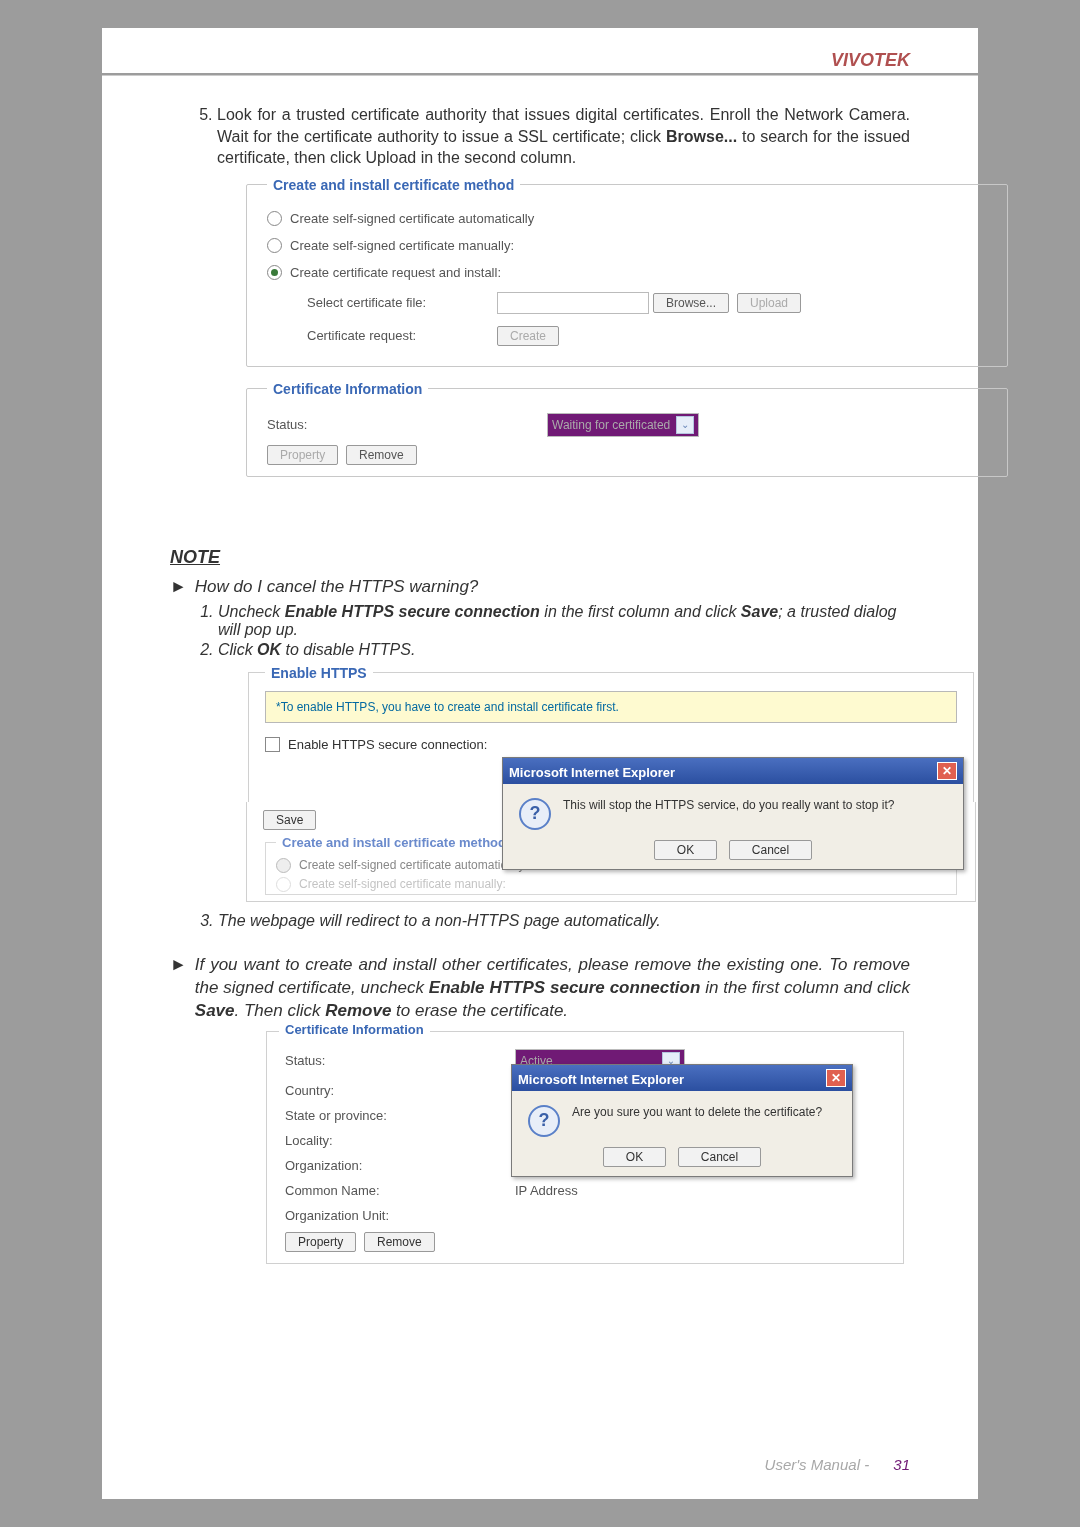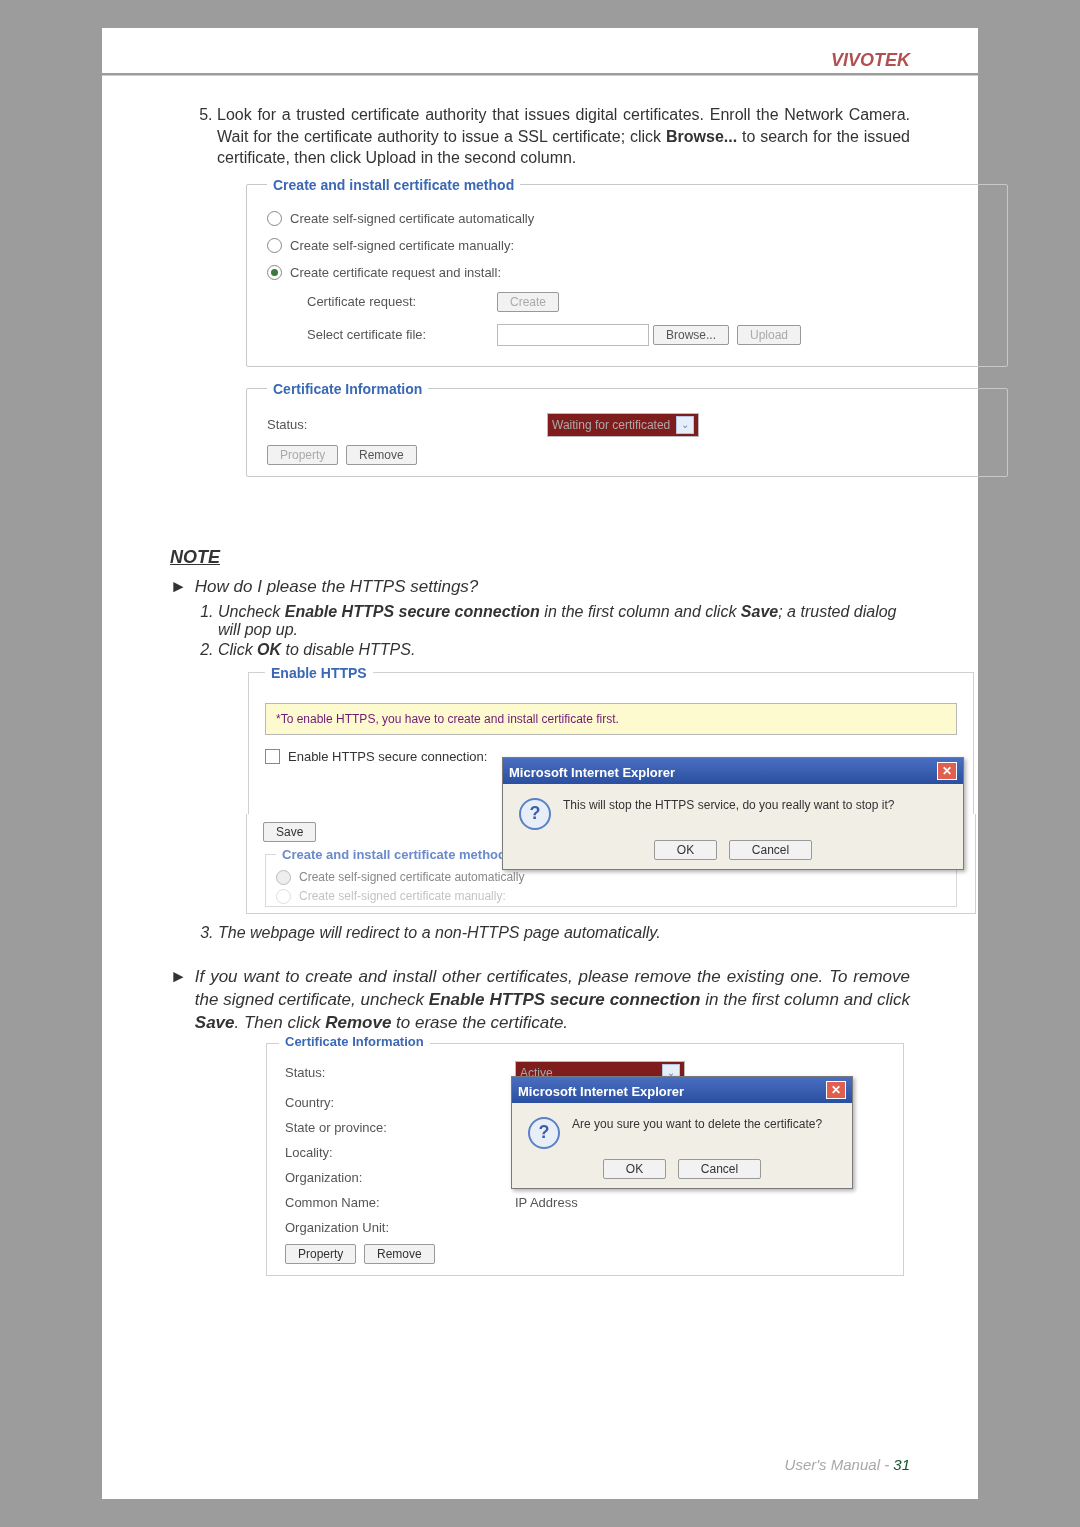--- a/index.html
+++ b/index.html
@@ -13,51 +13,51 @@
   .fieldset { border:1px solid #c8c8c8; border-radius:2px; padding:12px 20px 14px 20px; margin:8px 0 0 76px; width:720px; font-family:Verdana,Arial,sans-serif; font-size:13px; color:#555; position:relative;}
   .fieldset-wrap { position:relative; }
   .radio-row { display:flex; align-items:center; padding:6px 0; }
   .radio { width:13px; height:13px; border:1px solid #888; border-radius:50%; margin-right:8px; display:flex; align-items:center;justify-content:center;flex:0 0 auto;}
   .radio.checked::after{content:"";width:7px;height:7px;background:#3a7a3a;border-radius:50%;}
   .indent-row { display:flex; align-items:center; padding:6px 0 6px 40px; }
   .label-col { width:190px; }
   .btn { border:1px solid #999; background:#f2f2f2; padding:2px 12px; font-size:12px; font-family:Verdana,sans-serif; border-radius:2px;}
   .btn.disabled{ color:#aaa; }
   .txt { border:1px solid #bbb; height:20px; background:#fff; }
-  .select { border:1px solid #bbb; height:22px; background:#7f1d1d; display:inline-flex; align-items:center; padding:0 4px; color:#aaa; font-size:12px;}
+  .select { border:1px solid #bbb; height:22px; background:#701a75; display:inline-flex; align-items:center; padding:0 4px; color:#aaa; font-size:12px;}
   .select .chev{ margin-left:6px; width:16px;height:16px;border:1px solid #b5c6e0;background:#e6eef9;display:flex;align-items:center;justify-content:center;font-size:10px;color:#6a88b8;}
   .note-head { font-weight:bold; font-style:italic; text-decoration:underline; margin-top:70px; font-size:18px;}
   .bullet-block { margin-top:8px; }
   .bullet-item { display:flex; font-style:italic; font-size:17px; line-height:1.35; margin-top:6px;}
   .tri { margin-right:8px; font-style:normal;}
   ol.sub { margin:4px 0 0 0; padding-left:48px; font-style:italic;}
   ol.sub li{ margin-top:2px; }
   .nb { font-weight:bold; font-style:italic;}
   .screenshot-cut { margin:6px 0 0 76px; width:730px; position:relative; font-family:Verdana,sans-serif; font-size:13px;}
   .sc1 { border:1px solid #d0d0d0; border-bottom:none; padding:10px 16px 50px 16px; position:relative;}
   .sc1 .legend { color:#3a68b5; font-weight:bold; }
-  .notice-box{ border:1px solid #b8b8b8; background:#fefad0; padding:8px 10px; margin-top:12px; font-size:12px; color:#701a75;}
+  .notice-box{ border:1px solid #b8b8b8; background:#fefad0; padding:8px 10px; margin-top:0; font-size:12px; color:#0369a1;}
   .enable-row{ display:flex; align-items:center; margin-top:14px;}
   .chk{ width:13px;height:13px;border:1px solid #888; margin-right:8px;}
   .sc-dialog{ position:absolute; background:#f1eee6; border:1px solid #7a7a7a; box-shadow:2px 2px 4px rgba(0,0,0,.3); }
   .dlg-title{ background:linear-gradient(#4a6fc0,#2b4fa0); color:#fff; font-weight:bold; font-size:13px; padding:4px 6px; display:flex; justify-content:space-between; align-items:flex-end;}
   .dlg-close{ width:18px;height:16px;background:#e06050;border:1px solid #fff;color:#fff;display:flex;align-items:center;justify-content:center;font-weight:bold;font-size:12px;}
   .dlg-body{ padding:14px 16px 12px 16px; display:flex; align-items:flex-start;}
   .q-icon{ width:28px;height:28px;border-radius:50%;background:#e8eef8;border:2px solid #5a80c8;color:#3a60a8;font-weight:bold;display:flex;align-items:center;justify-content:center;margin-right:12px;font-size:18px;}
   .dlg-btns{ text-align:center; padding:0 0 12px 0;}
   .dlg-btns .btn{ padding:2px 22px; margin:0 4px;}
   .sc2-below{ border:1px solid #d0d0d0; border-top:none; padding:10px 16px 6px 16px; position:relative; }
   .faded-row{ display:flex; align-items:center; color:#888; font-size:12px; padding:2px 0;}
   .faded-row .radio{ border-color:#bbb;}
   .cert-info-box{ border:1px solid #d0d0d0; padding:12px 18px 14px 18px; margin:8px 0 0 76px; width:720px; font-family:Verdana,sans-serif; font-size:13px; position:relative;}
   .ci-legend{ color:#3a68b5; font-weight:bold; background:#fff; padding:0 6px; position:absolute; top:-10px; left:12px;}
   .ci-row{ display:flex; align-items:center; padding:5px 0;}
   .ci-label{ width:230px; color:#555;}
   .footer{ position:absolute; bottom:26px; right:68px; color:#a8a8a8; font-style:italic; font-size:15px;}
-  .footer .pn{ color:#14532d;}
+  .footer .pn{ color:#701a75;margin-left:20px;}
   fieldset{ border:1px solid #c8c8c8; padding:10px 16px 14px 16px;}
   legend{ color:#3a68b5; font-weight:bold; padding:0 6px; font-size:14px;}
   .dialog2{ position:absolute; right:50px; top:32px; width:340px; background:#f1eee6; border:1px solid #7a7a7a; box-shadow:2px 2px 4px rgba(0,0,0,.3);}
 </style>
 </head>
 <body>
 
 <div class="page">
   <div class="brand">VIVOTEK</div>
   <div class="rule"></div>
@@ -79,28 +79,28 @@
         </div>
         <div class="radio-row">
           <span class="radio"></span>
           <span>Create self-signed certificate manually:</span>
         </div>
         <div class="radio-row">
           <span class="radio checked"></span>
           <span>Create certificate request and install:</span>
         </div>
         <div class="indent-row">
-          <span class="label-col">Certificate request:</span>
-          <span class="btn disabled">Create</span>
-        </div>
-        <div class="indent-row">
           <span class="label-col">Select certificate file:</span>
           <span class="txt" style="width:150px"></span>
           <span class="btn" style="margin-left:4px">Browse...</span>
           <span class="btn disabled" style="margin-left:8px">Upload</span>
+        </div>
+        <div class="indent-row">
+          <span class="label-col">Certificate request:</span>
+          <span class="btn disabled">Create</span>
         </div>
       </fieldset>
 
       <fieldset class="fieldset" style="margin-left:76px; margin-top:14px;">
         <legend>Certificate Information</legend>
         <div style="display:flex;align-items:center;padding:4px 0;">
           <span style="width:280px">Status:</span>
           <span class="select">
             <span>Waiting for certificated</span>
             <span class="chev">⌄</span>
@@ -111,21 +111,21 @@
           <span class="btn" style="margin-left:4px">Remove</span>
         </div>
       </fieldset>
     </div>
 
     <div class="note-head">NOTE</div>
 
     <div class="bullet-block">
       <div class="bullet-item">
         <span class="tri">►</span>
-        <span>How do I please the HTTPS settings?</span>
+        <span>How do I cancel the HTTPS warning?</span>
       </div>
       <ol class="sub">
         <li>
           <span>Uncheck </span><span class="nb">Enable HTTPS secure connection</span><span> in the first column and click </span><span class="nb">Save</span><span>; a trusted dialog will pop up.</span>
         </li>
         <li>
           <span>Click </span><span class="nb">OK</span><span> to disable HTTPS.</span>
         </li>
       </ol>
     </div>

